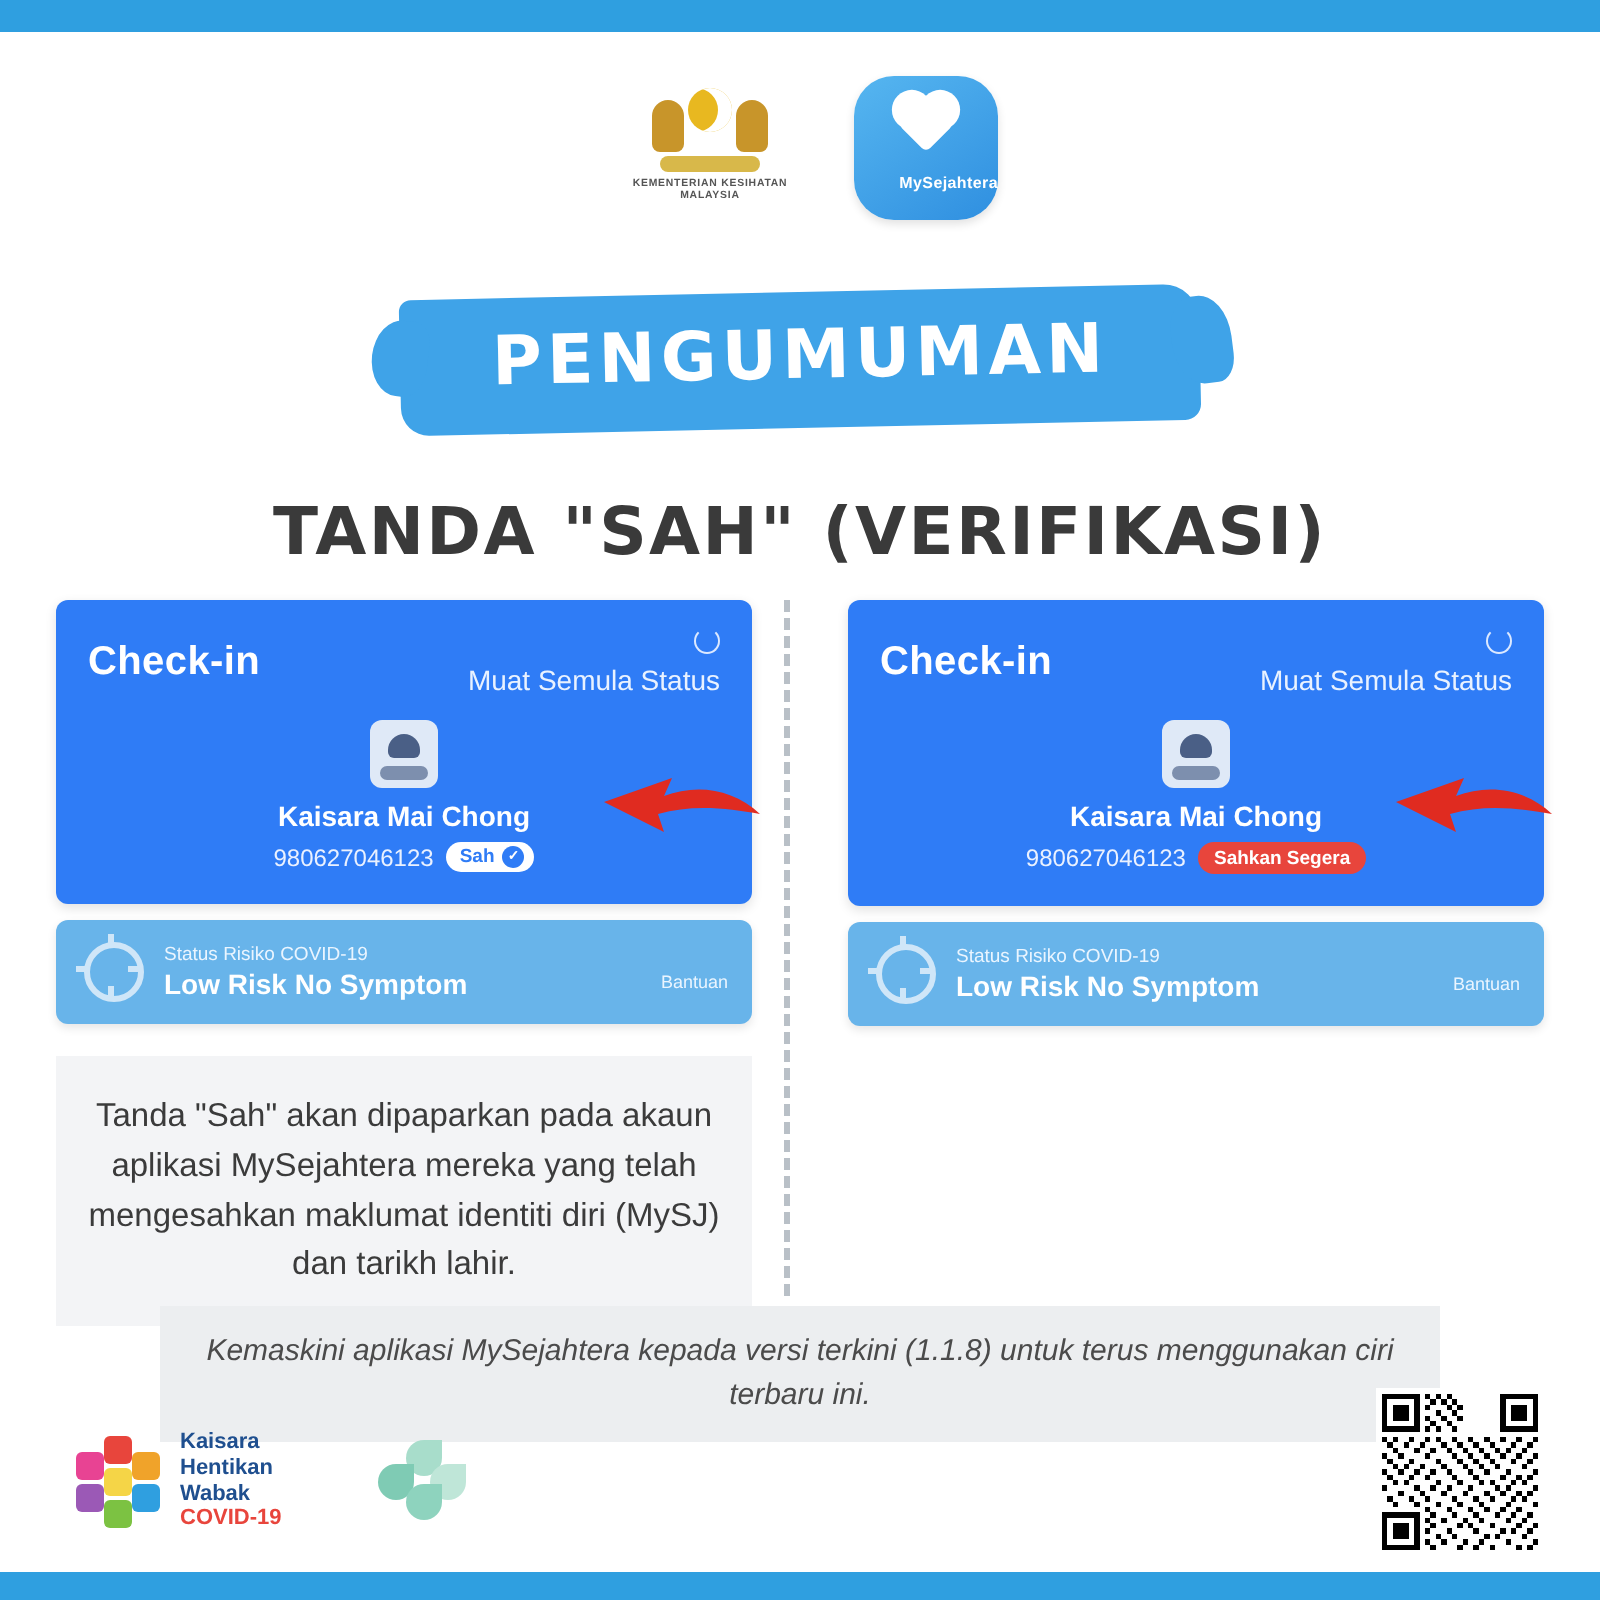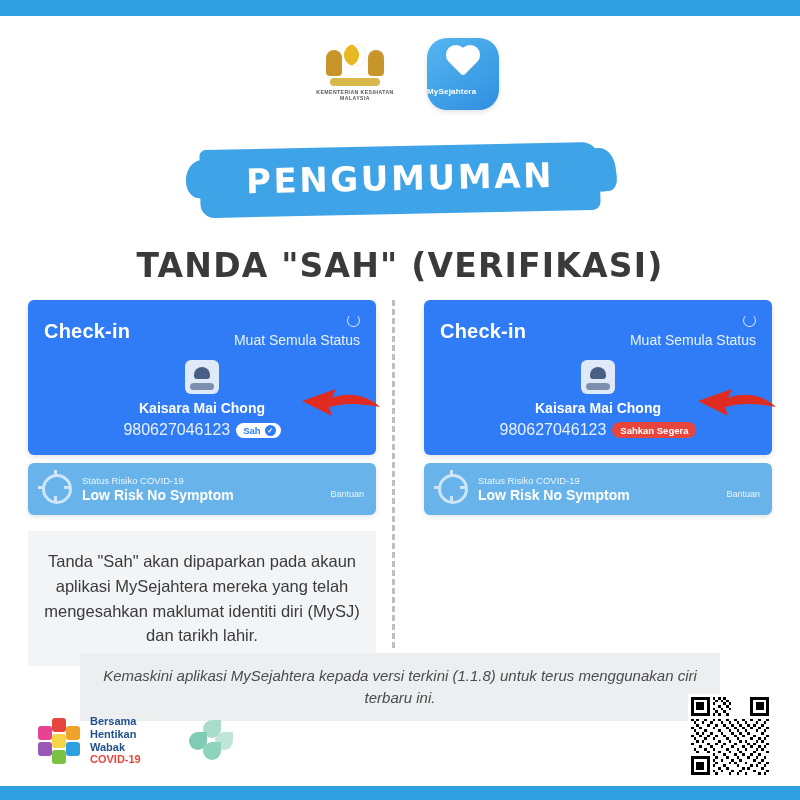--- a/index.html
+++ b/index.html
@@ -119,21 +119,21 @@
     width: 20px; height: 20px;
     background: #ffffff;
     border-radius: 50%;
   }
   .mysj-logo .heart:before { top: -10px; left: 0; }
   .mysj-logo .heart:after { top: 0; left: 10px; }
   .mysj-logo .name {
     position: absolute;
     bottom: 14px;
     width: 100%;
-    text-align: left;
+    text-align: right;
     font-size: 8px;
     color: #ffffff;
     font-weight: bold;
     letter-spacing: 0.2px;
   }
 
   
   .banner-wrap {
     position: absolute;
     top: 146px;
@@ -277,21 +277,21 @@
     margin-top: 2px;
   }
   .id-row {
     display: flex;
     align-items: center;
     justify-content: center;
     gap: 6px;
     margin-top: 5px;
   }
   .id-num {
-    font-size: 16px;
+    font-size: 12px;
     color: #eaf1ff;
   }
   .badge-sah {
     display: inline-flex;
     align-items: center;
     gap: 4px;
     background: #ffffff;
     color: #2f7cf6;
     font-size: 9.5px;
     font-weight: bold;
@@ -586,21 +586,21 @@
       <div class="bhw-mark">
         <span style="background:#e8453c; left:16px; top:0;"></span>
         <span style="background:#f0a32a; left:30px; top:8px;"></span>
         <span style="background:#2f9fe0; left:30px; top:24px;"></span>
         <span style="background:#7cc242; left:16px; top:32px;"></span>
         <span style="background:#9b59b6; left:2px; top:24px;"></span>
         <span style="background:#e84393; left:2px; top:8px;"></span>
         <span style="background:#f5d547; left:16px; top:16px;"></span>
       </div>
       <div class="bhw-text">
-        <div>Bersama</div>
+        <div>Kaisara</div>
         <div>Hentikan</div>
         <div>Wabak</div>
         <div class="c19">COVID-19</div>
       </div>
     </div>
     <div class="anms">
       <div class="anms-mark">
         <i style="left:14px; top:0; background:#a8ddcb;"></i>
         <i style="left:0; top:12px; background:#7fcbb4;"></i>
         <i style="left:26px; top:12px; background:#bfe6d8;"></i>

